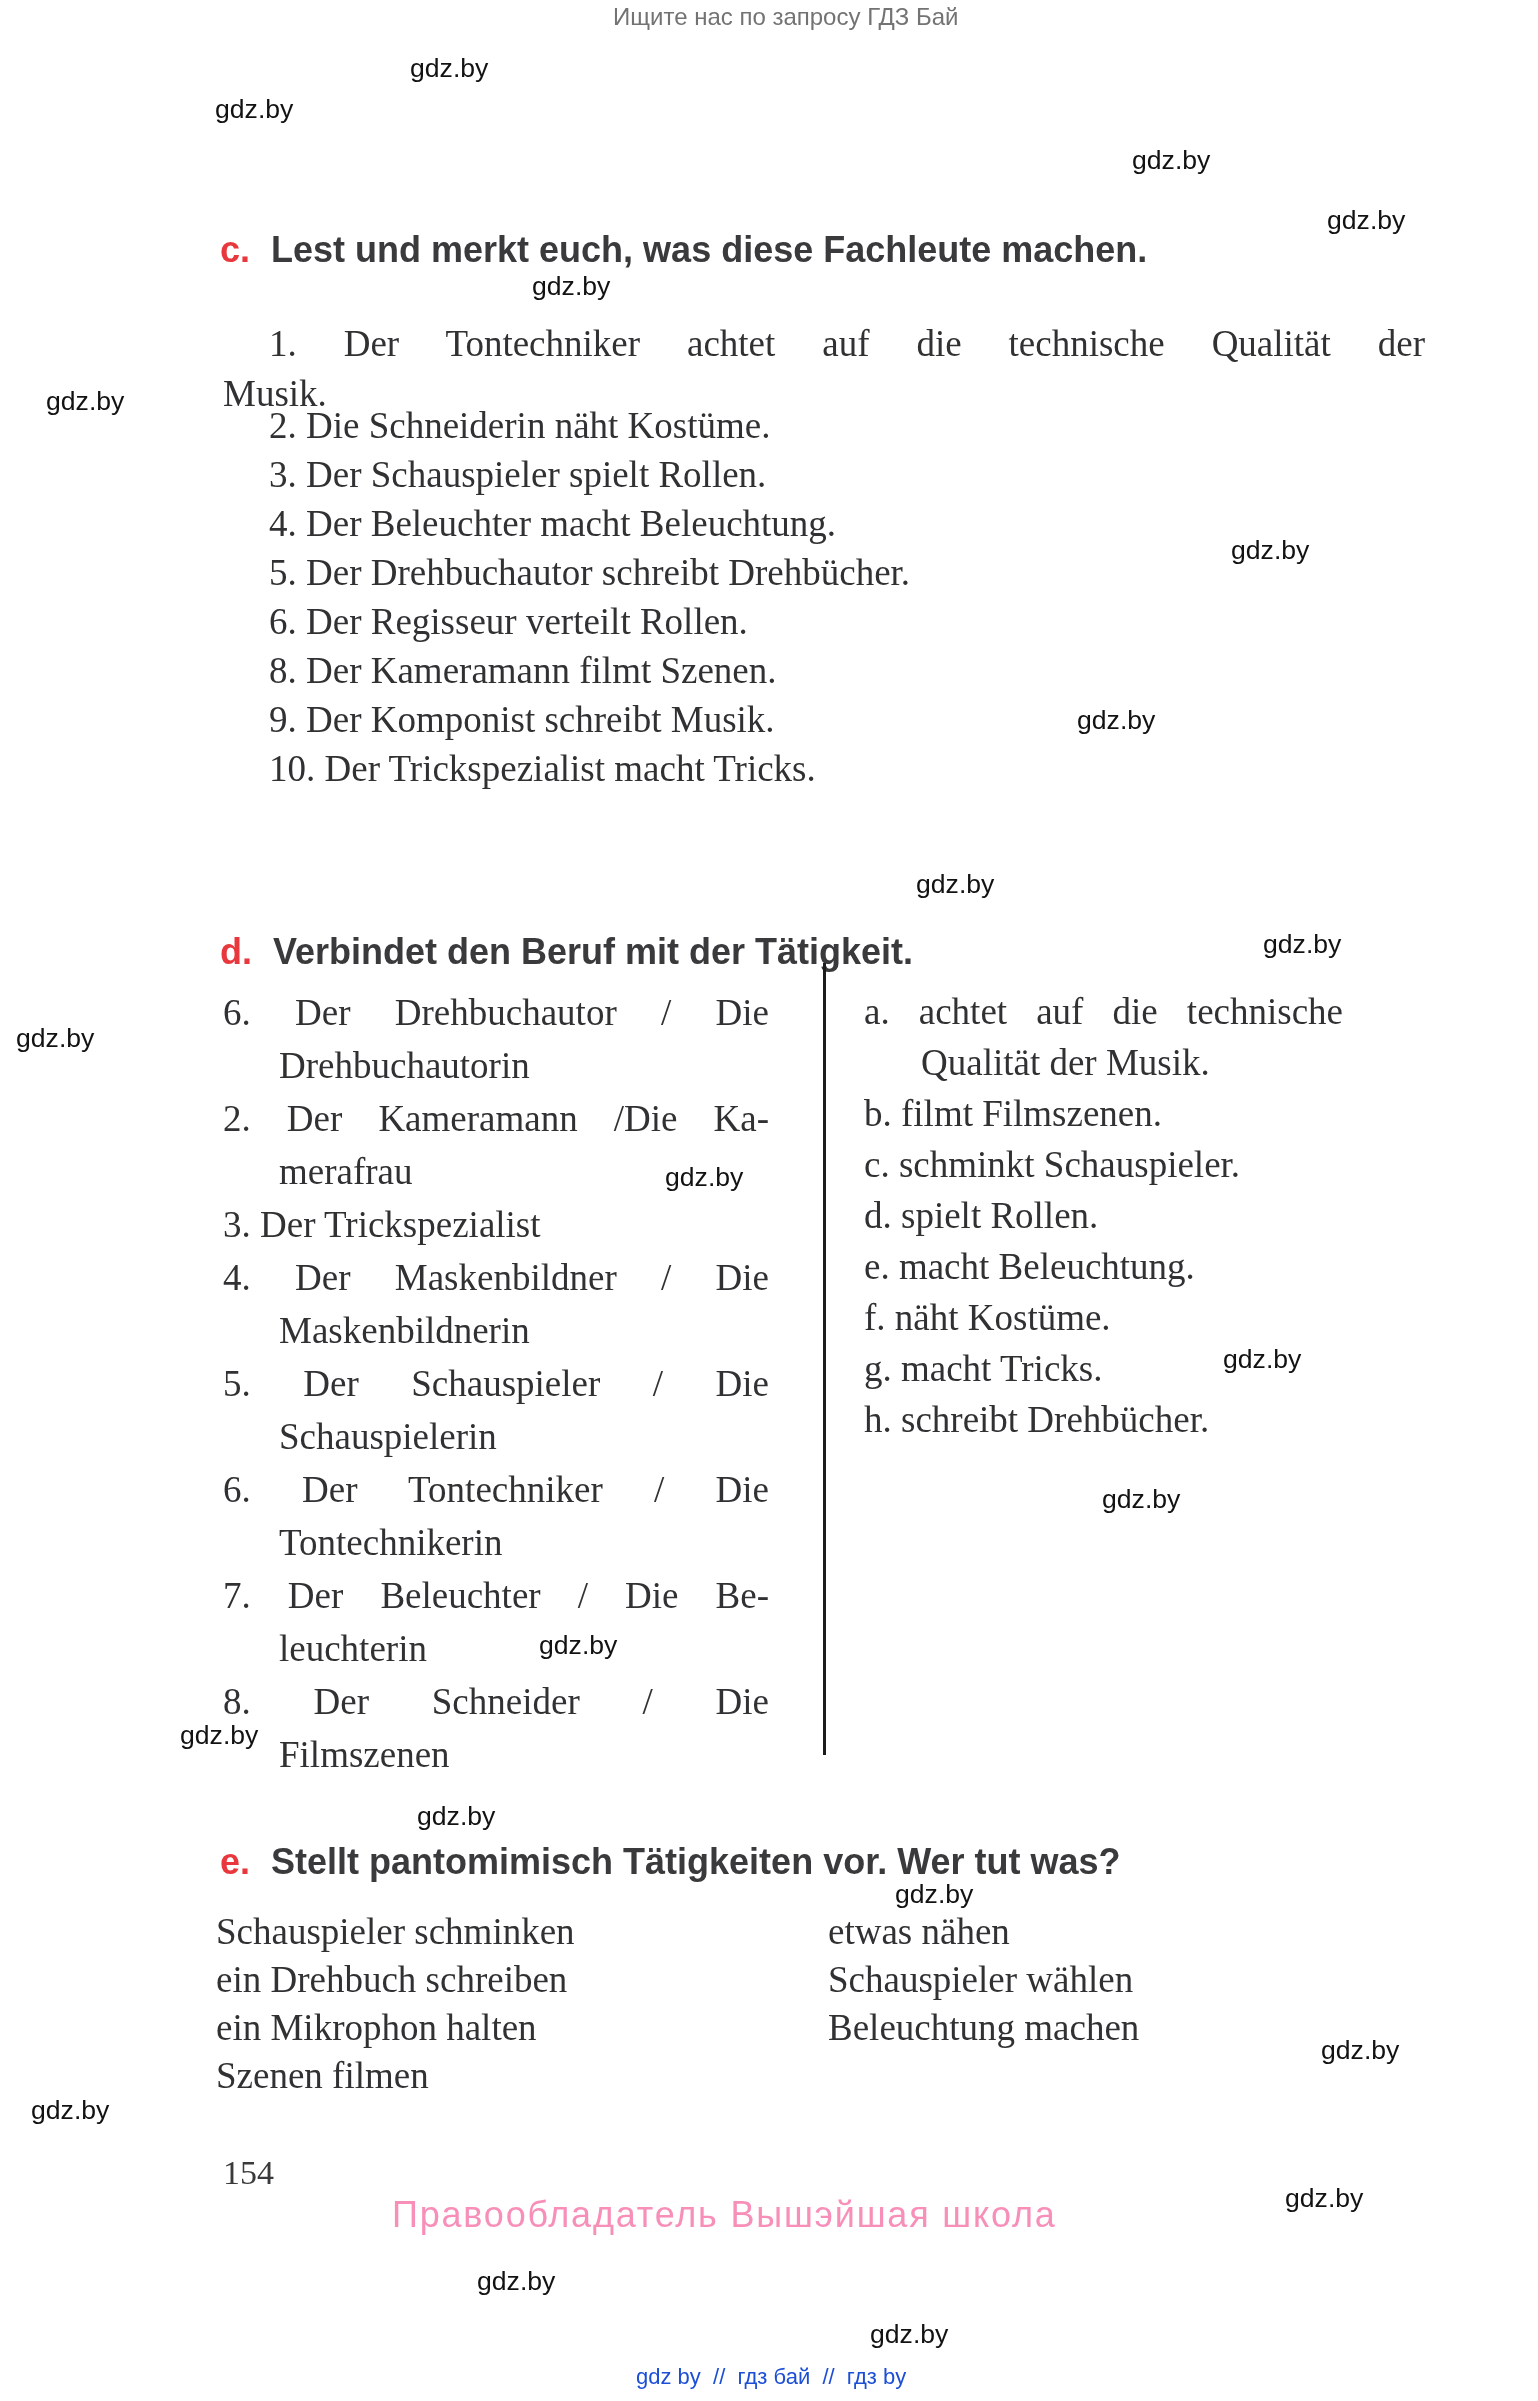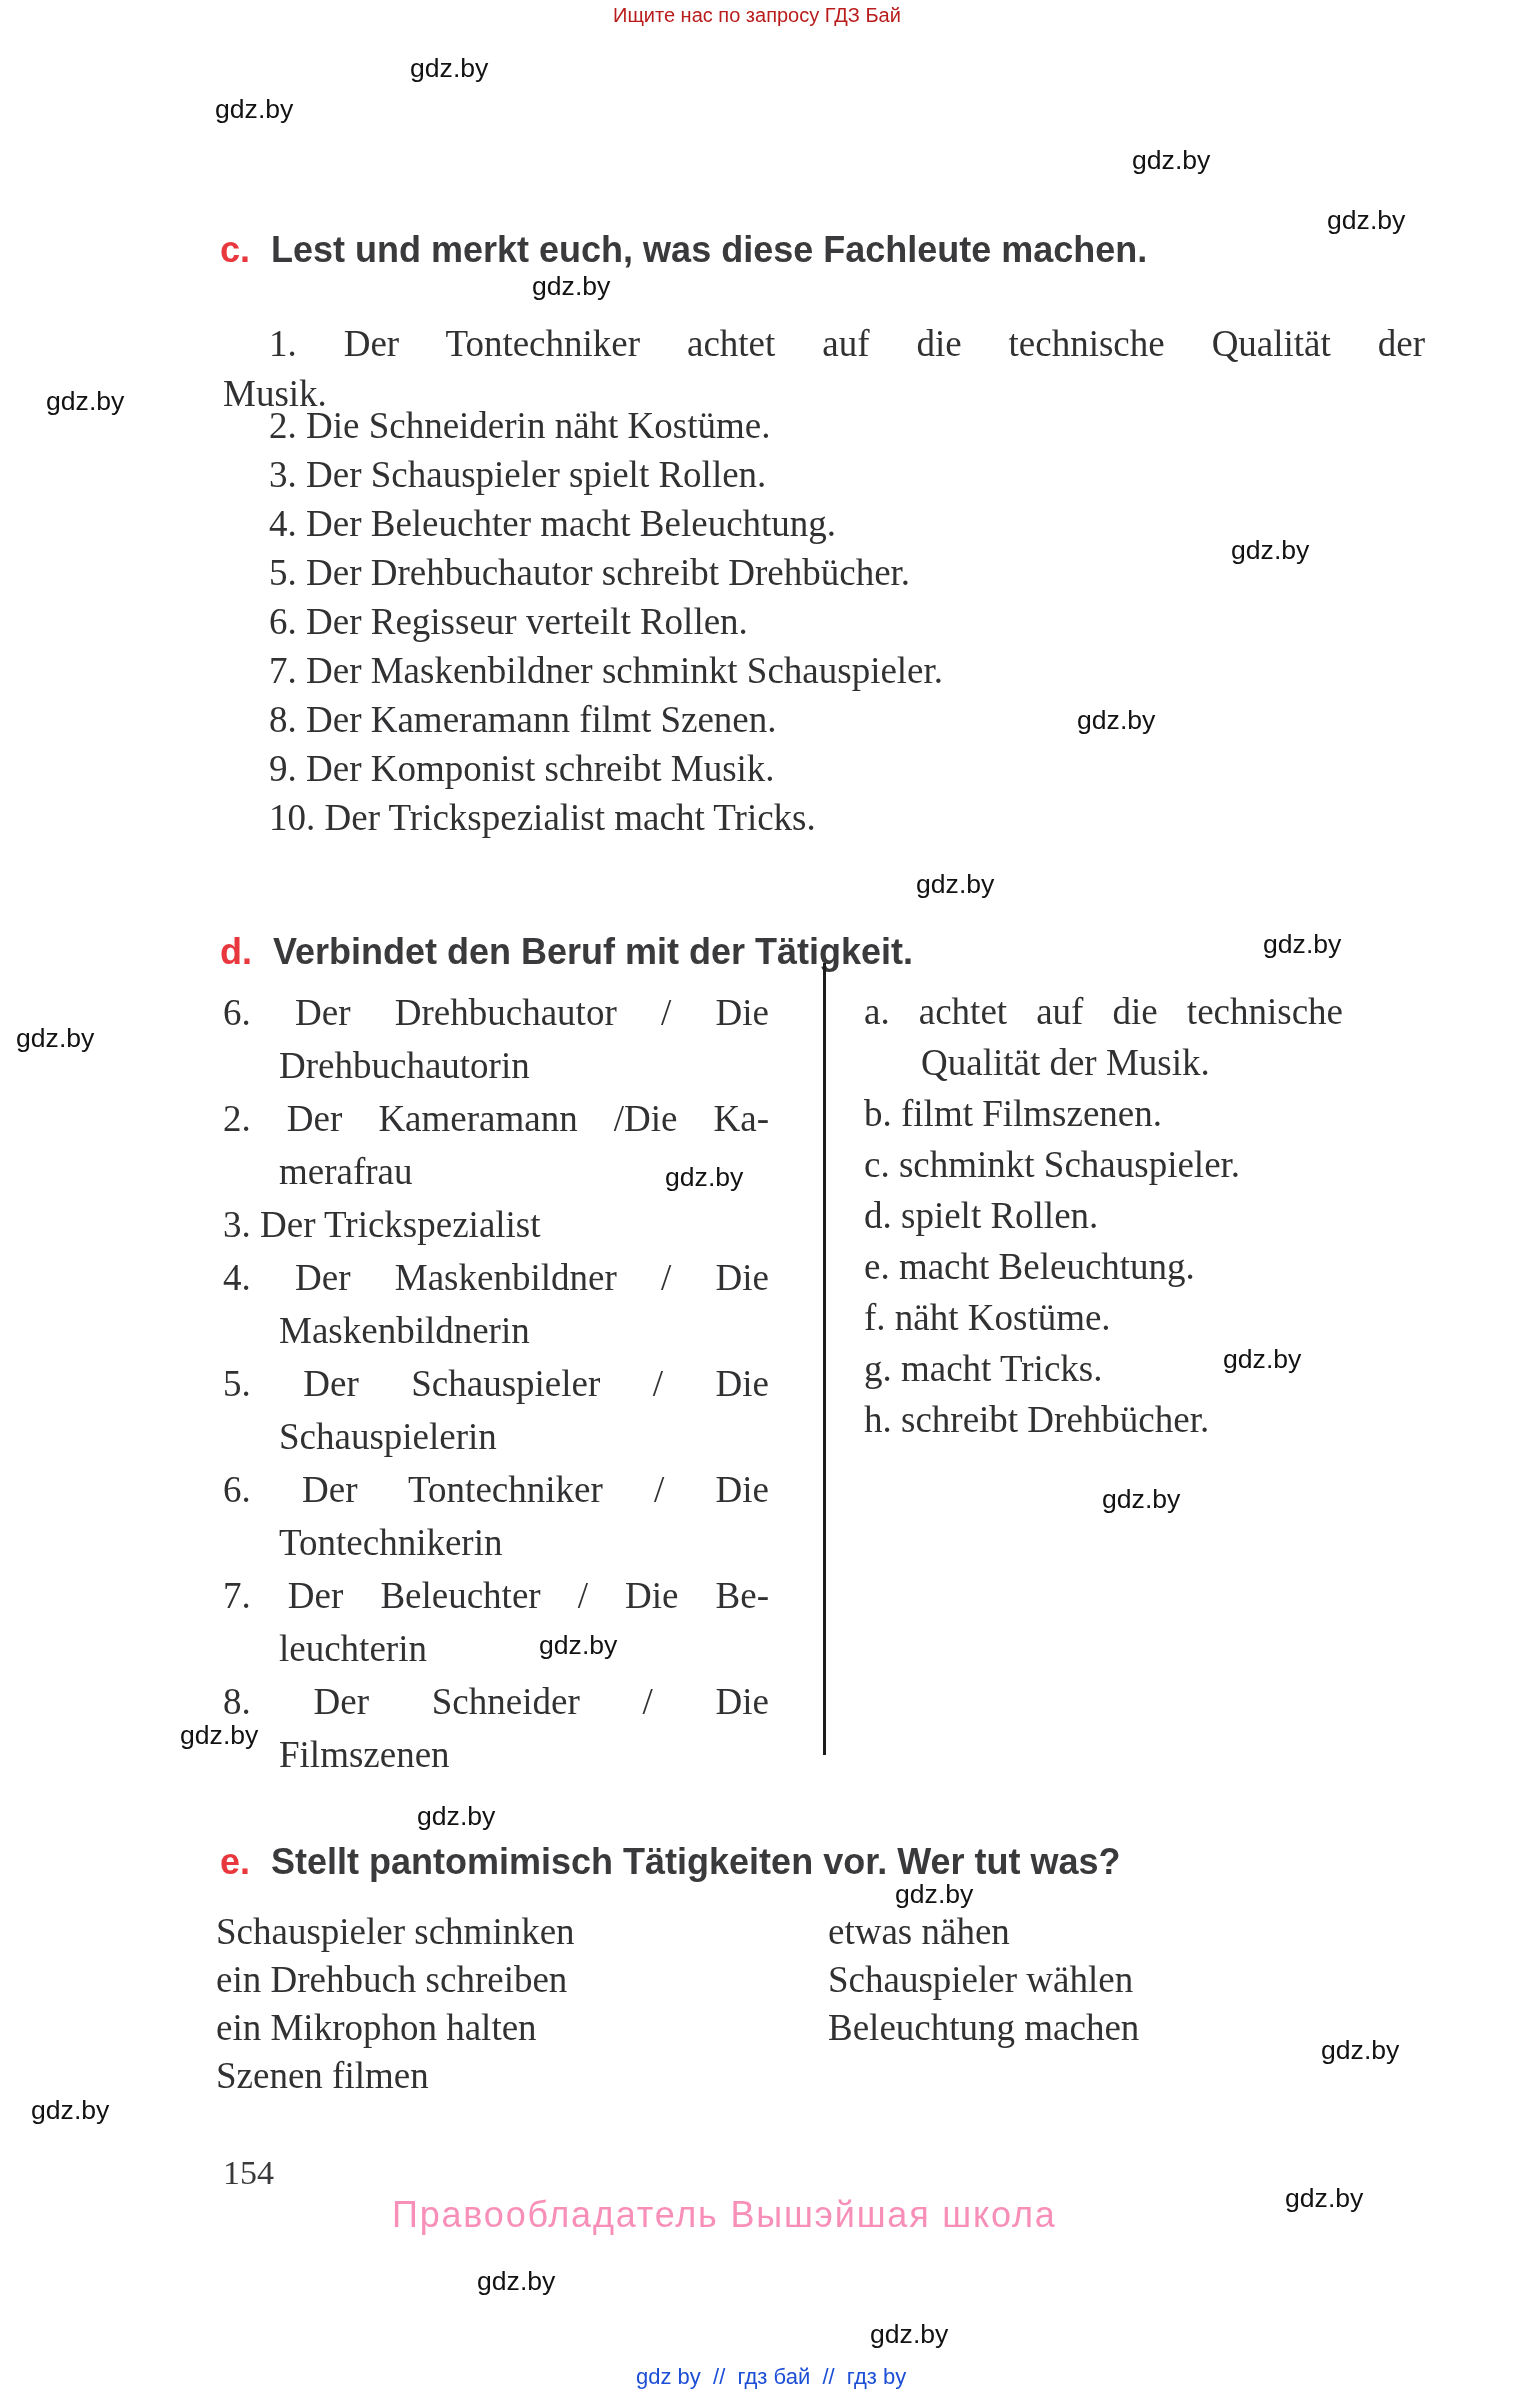--- a/index.html
+++ b/index.html
@@ -7,22 +7,22 @@
     position:relative; width:1539px; height:2401px; background:#ffffff;
     font-family:"Liberation Serif", serif; color:#313133; overflow:hidden;
     margin:0 auto;
   }
   .wm {
     position:absolute; font-family:"Liberation Sans", sans-serif;
     font-size:26.6px; color:#121212; white-space:nowrap; line-height:1;
   }
   .banner {
     position:absolute; left:613px; top:3.5px;
-    font-family:"Liberation Sans", sans-serif; font-size:20px;
-    color:#b91c1c; white-space:nowrap; line-height:1.1;
+    font-family:"Liberation Sans", sans-serif; font-size:24px;
+    color:#737373; white-space:nowrap; line-height:1.1;
   }
   .heading {
     position:absolute; font-family:"Liberation Sans", sans-serif;
     font-weight:bold; font-size:36px; color:#3a3a3c;
     white-space:nowrap; line-height:1;
   }
   .heading .hletter { color:#e8383d; display:inline-block; margin-right:21px; }
   #hc { left:220px; top:232px; }
   #hd { left:220px; top:910px;margin-top:24px; }
   #he { left:220px; top:1844px; }
@@ -101,21 +101,20 @@
     <div>Musik.</div>
   </div>
 
   <div id="c-items">
 
   <div>2. Die Schneiderin näht Kostüme.</div>
       <div>3. Der Schauspieler spielt Rollen.</div>
       <div>4. Der Beleuchter macht Beleuchtung.</div>
       <div>5. Der Drehbuchautor schreibt Drehbücher.</div>
       <div>6. Der Regisseur verteilt Rollen.</div>
-      <div>7. Der Maskenbildner schminkt Schauspieler.</div>
       <div>8. Der Kameramann filmt Szenen.</div>
       <div>9. Der Komponist schreibt Musik.</div>
       <div>10. Der Trickspezialist macht Tricks.</div>
     </div>
 
   <div class="heading" id="hd">
     <span class="hletter">d.</span><span>Verbindet den Beruf mit der Tätigkeit.</span>
   </div>
 
   <div class="divider"></div>

